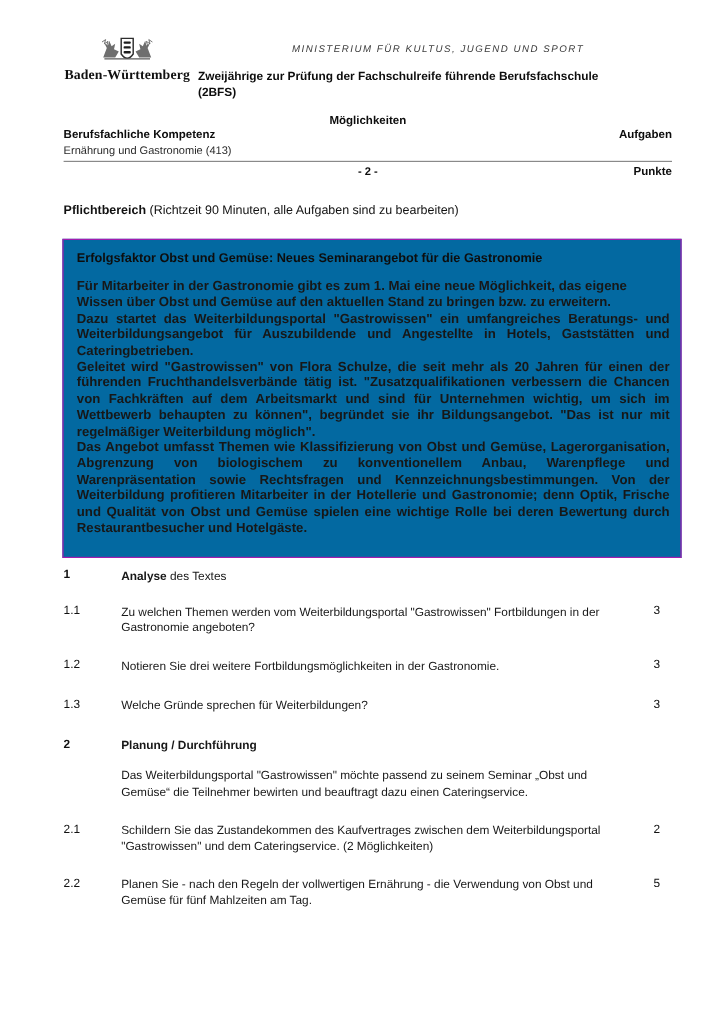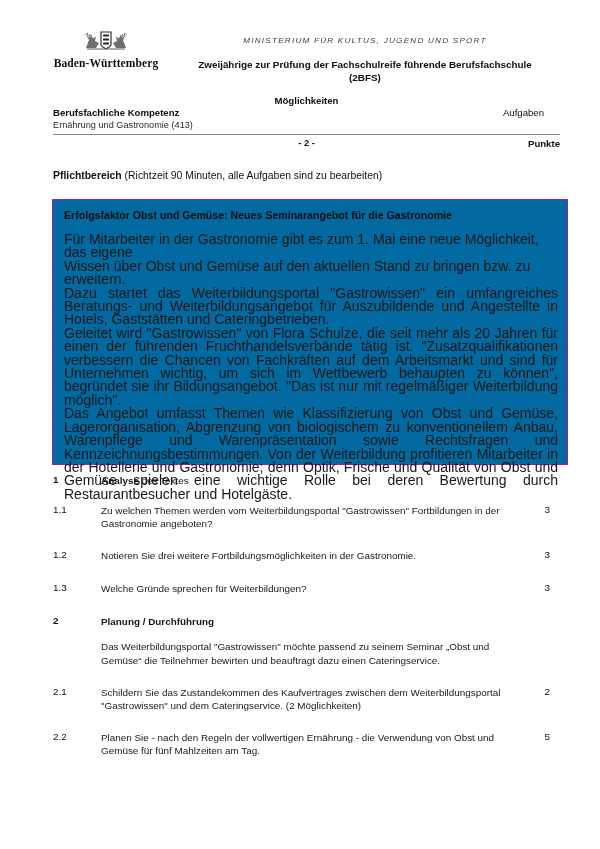--- a/index.html
+++ b/index.html
@@ -62,21 +62,20 @@
     letter-spacing: 1.25px;
     color: #3c3c3c;
     white-space: nowrap;
     font-style: italic;
   }
   .school-line {
     position: absolute;
     left: 165px;
     top: 58px;
     width: 400px;
-    text-align: center;
     font-size: 9.9px;
     font-weight: 700;
     line-height: 13px;
     color: #0d0d0d;
   }
 
   .muster {
     position: absolute;
     left: 53px;
     top: 95px;
@@ -105,24 +104,24 @@
   .subject-sub {
     position: absolute;
     left: 0;
     top: 13px;
     font-size: 9.2px;
     font-weight: 400;
     color: #2a2a2a;
   }
   .col-aufgaben {
     position: absolute;
-    right: 16px;
+    right: 0;
     top: 0;
     font-size: 9.6px;
-    font-weight: 400;
+    font-weight: 700;
     color: #0d0d0d;
     margin-left: 12px;
   }
 
   .hrule {
     position: absolute;
     left: 53px;
     top: 134px;
     width: 507px;
     height: 1px;
@@ -185,23 +184,24 @@
     right: 11px;
     font-size: 10.6px;
     font-weight: 700;
     color: #0d0d0d;
   }
   .article-body {
     position: absolute;
     left: 11px;
     top: 33px;
     width: 494px;
-    font-size: 14px;
+    font-size: 11px;
     line-height: 13.4px;
     color: #171717;
+    font-weight: bold;
   }
   .article-body p {
     margin: 0;
   }
   .just {
     text-align: justify;
     text-justify: inter-word;
   }
 
   

